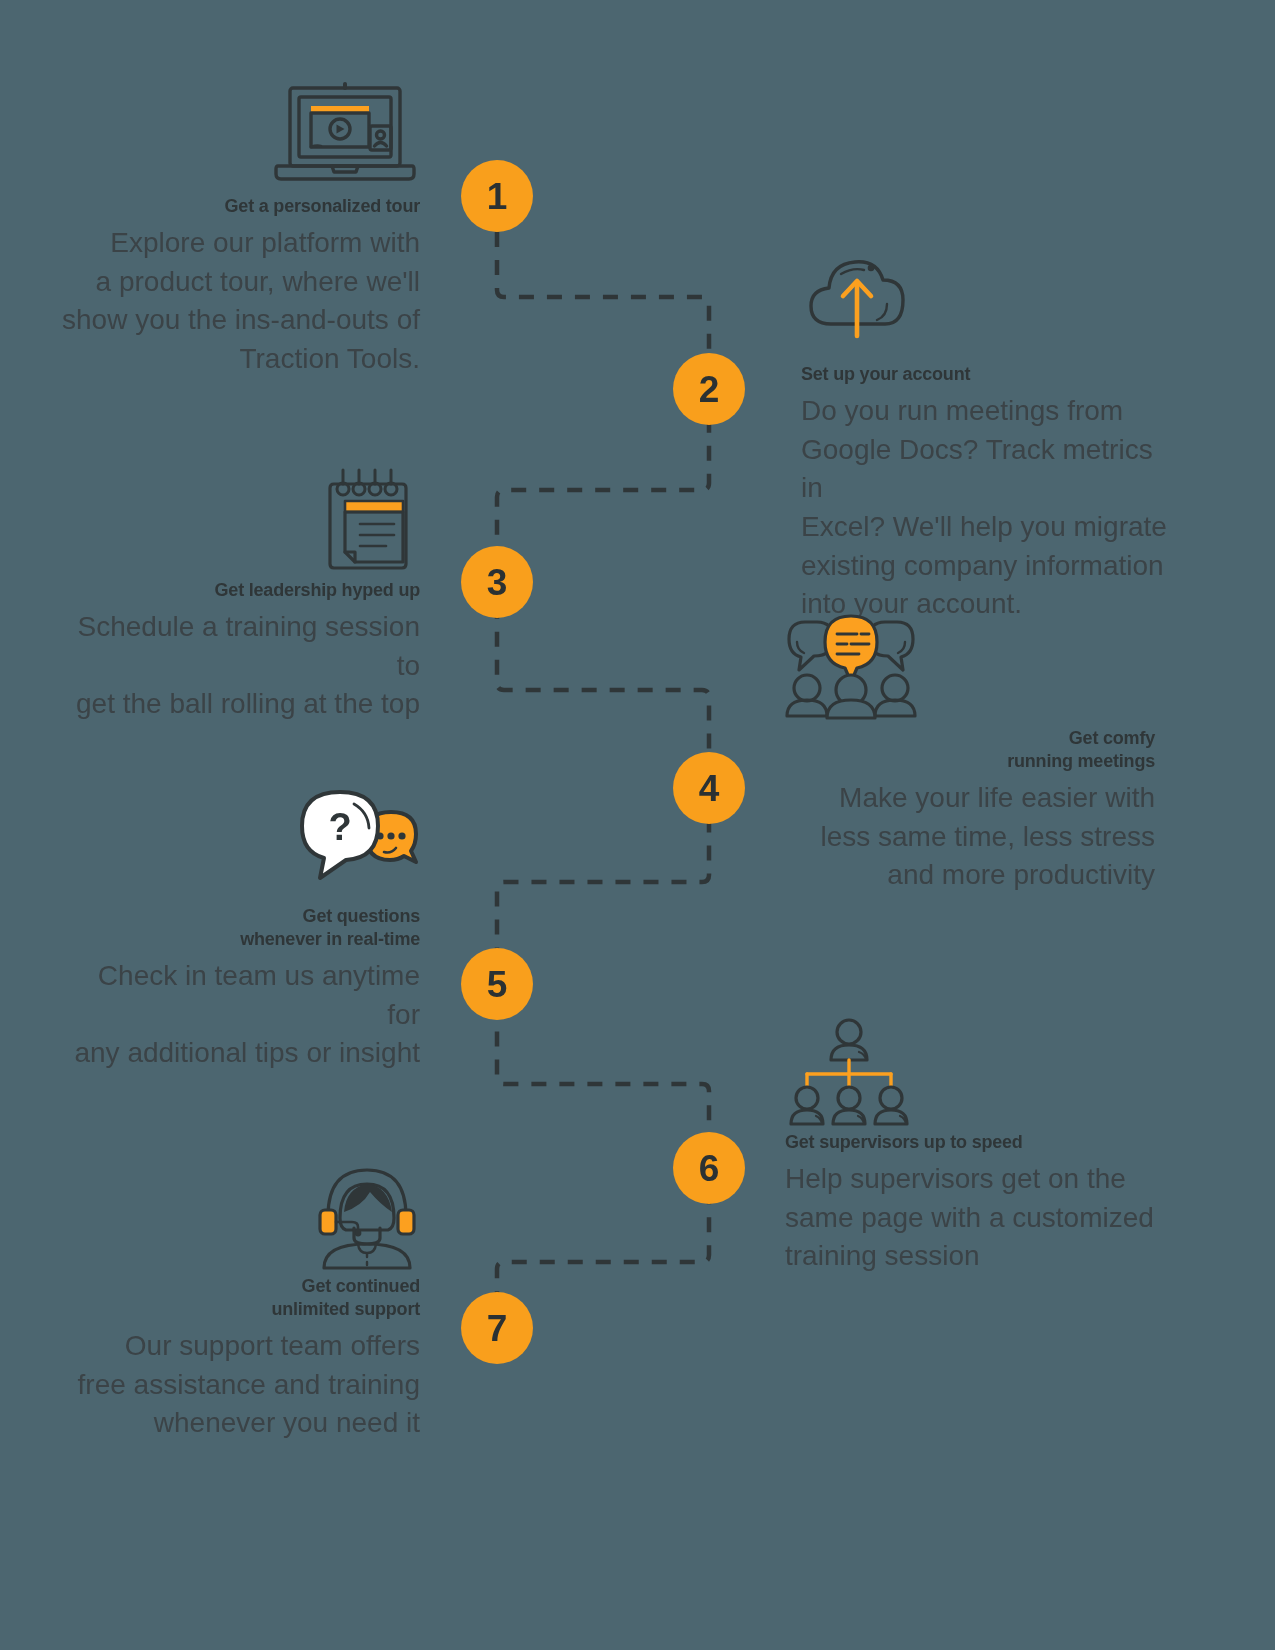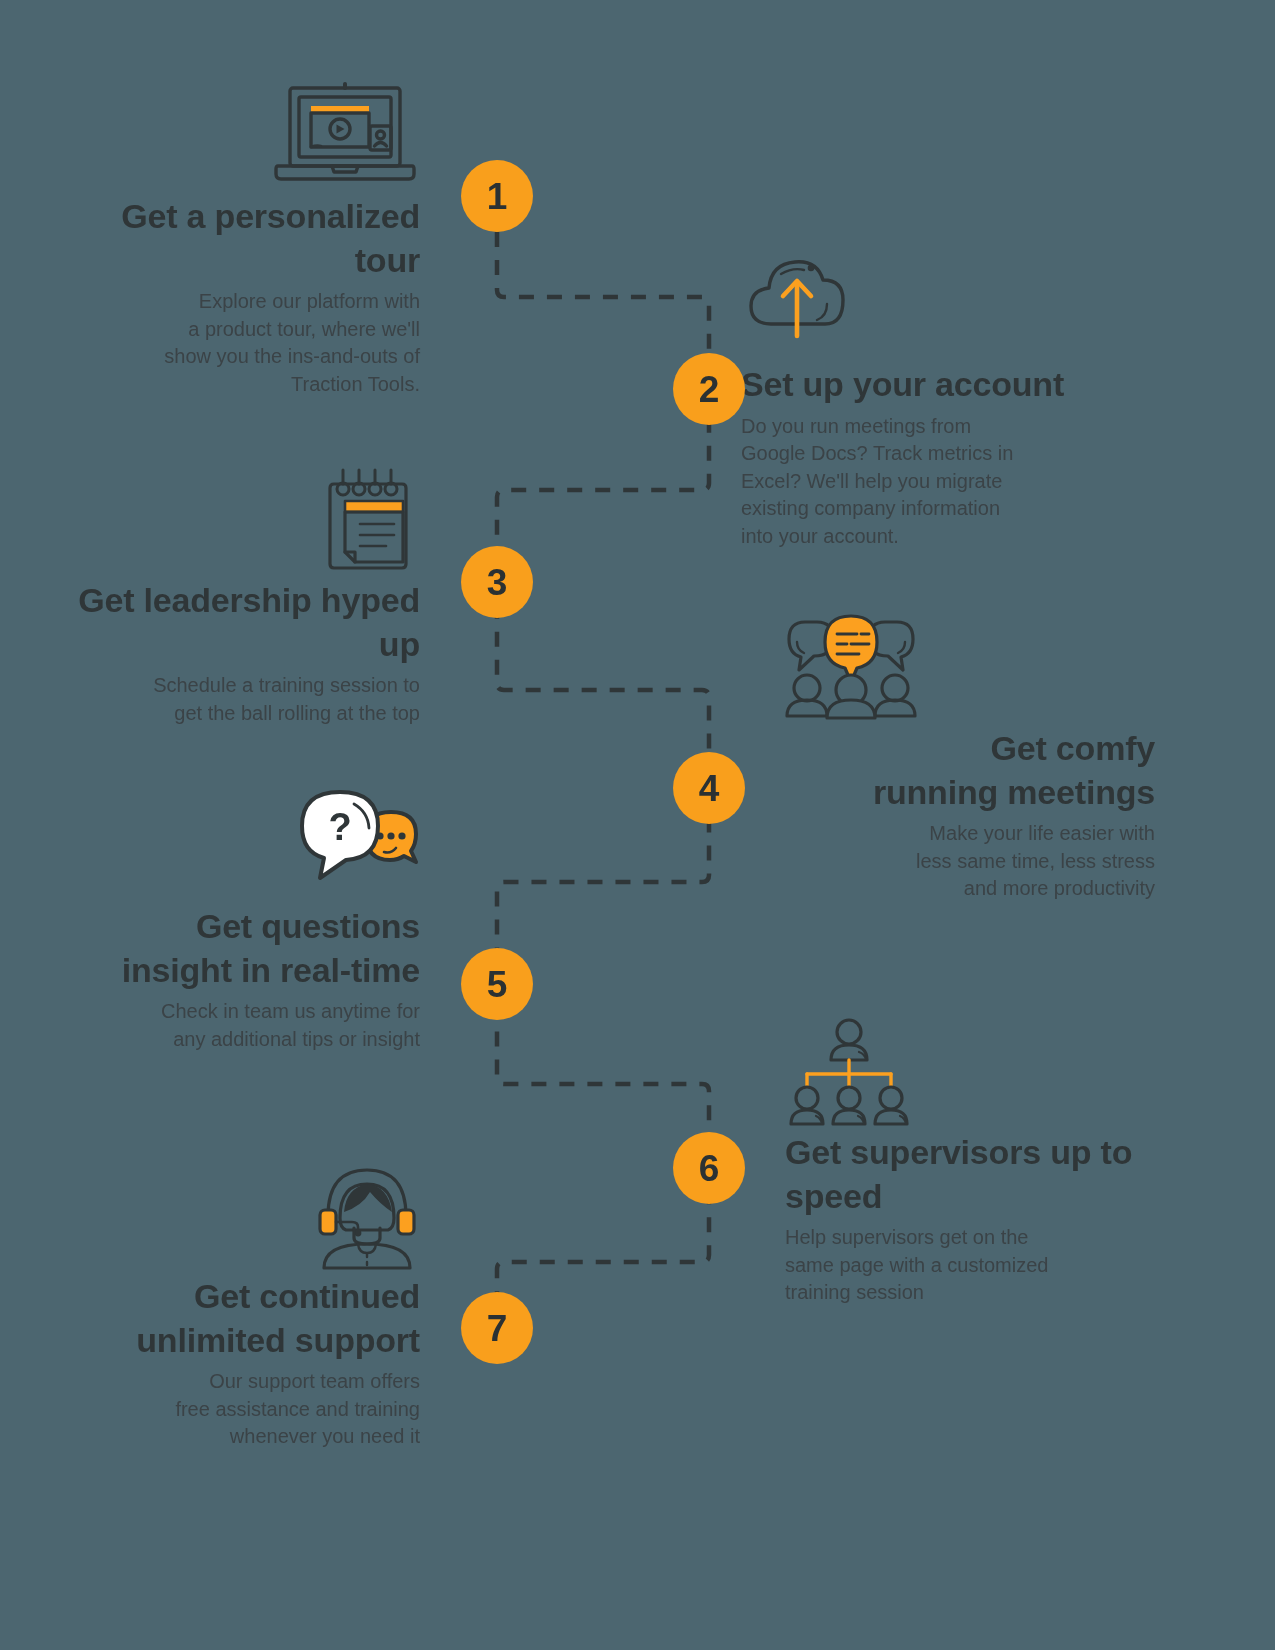--- a/index.html
+++ b/index.html
@@ -50,29 +50,29 @@
     display: block;
     height: 115px;
   }
   .step.left .icon-wrap { text-align: right; }
   .step.right .icon-wrap { text-align: left; }
   .step.left { text-align: right; }
   .step.right { text-align: left; }
   .title {
     color: #2f3638;
     font-weight: bold;
-    font-size: 34px;
+    font-size: 18px;
     line-height: 1.28;
     letter-spacing: -0.2px;
     margin: 0 0 6px 0;
     white-space: pre-line;
   }
   .body {
     color: #3b4347;
-    font-size: 20px;
+    font-size: 28px;
     line-height: 1.38;
     margin: 0;
     white-space: pre-line;
     font-weight: 400;
   }
   svg.ico { display: inline-block; vertical-align: bottom; }
 </style>
 </head>
 <body>
 
@@ -105,21 +105,21 @@
     <p class="title">Get a personalized tour</p>
     <p class="body">Explore our platform with
 a product tour, where we'll
 show you the ins-and-outs of
 Traction Tools.</p>
   </div>
   <div class="badge" style="left:461px; top:160px;">
     <span>1</span>
   </div>
 
-  <div class="step right" style="left:741px; top:248px; width:370px;">
+  <div class="step right" style="left:801px; top:248px; width:370px;">
     <span class="icon-wrap">
       <svg class="ico" width="112" height="92" viewBox="0 0 112 92" fill="none" stroke="#2f3638" stroke-width="3.4" stroke-linejoin="round" stroke-linecap="round">
         <path d="M30 76 Q10 76 10 58 Q10 42 28 40 Q30 16 54 14 Q76 12 82 32 Q102 32 102 52 Q102 76 84 76 Z"></path>
         <path d="M40 26 Q52 19 63 22" stroke-width="2.4"></path>
         <circle cx="70" cy="20" r="1.6" fill="#2f3638"></circle>
         <path d="M86 56 Q86 68 76 72" stroke-width="2.4"></path>
         <g stroke="#fca01f" stroke-width="4.6">
           <line x1="56" y1="88" x2="56" y2="34"></line>
           <path d="M42 48 L56 33 L70 48" fill="none"></path>
         </g>
@@ -210,21 +210,21 @@
             <circle cx="93" cy="46" r="3.6"></circle>
             <circle cx="104" cy="46" r="3.6"></circle>
         </g>
         <path d="M98 58 Q93 64 86 62" stroke-width="2.6" fill="none"></path>
         <path d="M42 2 Q4 2 4 36 Q4 62 26 68 L22 88 L48 70 Q80 68 80 36 Q80 2 42 2 Z" fill="#ffffff" stroke="#2f3638"></path>
         <path d="M56 14 Q70 22 71 38" stroke-width="2.8" fill="none"></path>
         <text x="42" y="50" font-family="Liberation Sans, sans-serif" font-size="38" font-weight="bold" fill="#2f3638" stroke="none" text-anchor="middle">?</text>
       </svg>
     </span>
     <p class="title">Get questions
-insight in real-time</p>
+whenever in real-time</p>
     <p class="body">Check in team us anytime for
 any additional tips or insight</p>
   </div>
   <div class="badge" style="left:461px; top:948px;">
     <span>5</span>
   </div>
 
   <div class="step right" style="left:785px; top:1016px; width:380px;">
     <span class="icon-wrap">
       <svg class="ico" width="128" height="115" viewBox="0 0 128 115" fill="none" stroke="#2f3638" stroke-width="3.2" stroke-linejoin="round" stroke-linecap="round">

